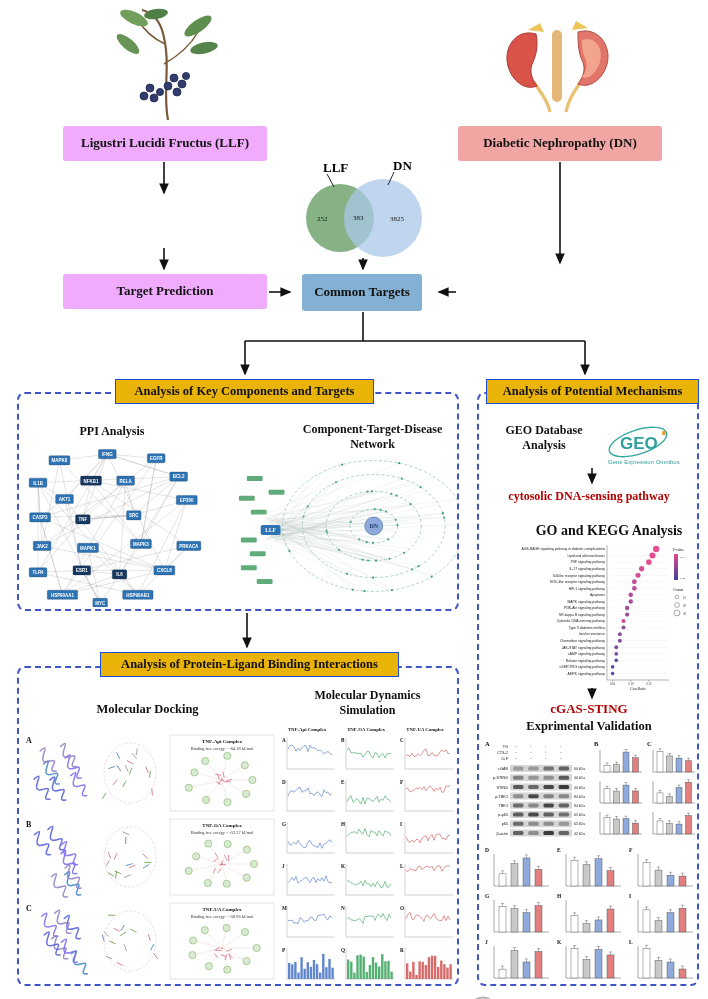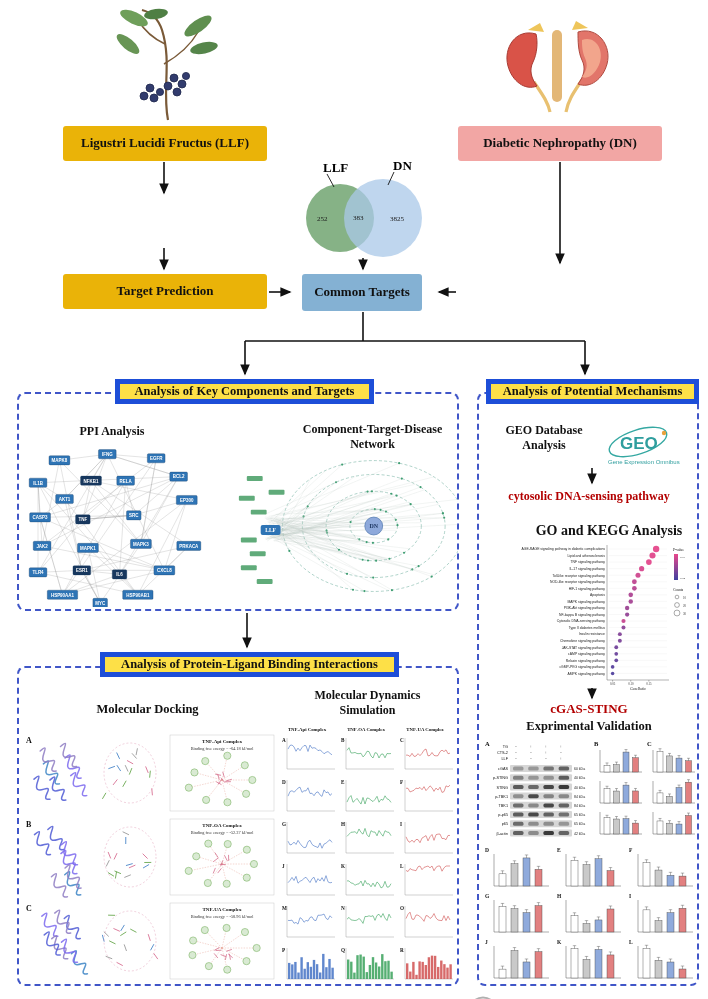--- a/index.html
+++ b/index.html
@@ -1,23 +1,23 @@
 <!DOCTYPE html>
 <html><head>
 <meta charset="utf-8">
 <style>
   *{box-sizing:border-box}
   body{margin:0;background:#fff}
   .canvas{position:relative;width:708px;height:999px;background:#fff;font-family:"Liberation Serif",serif;overflow:hidden;color:#111}
   .abs{position:absolute}
   .fbox{position:absolute;display:flex;flex-direction:column;align-items:center;justify-content:center;text-align:center;font-weight:bold;border-radius:3px;font-size:13px;line-height:1.3}
-  .green{background:#eab308}
+  .green{background:#f0abfc}
   .pink{background:#f2a6a4}
   .blue{background:#84b1d3}
-  .hdr{position:absolute;display:flex;align-items:center;justify-content:center;background:#fde047;border:5px solid #1d4ed8;font-weight:bold;font-size:12.5px;text-align:center}
+  .hdr{position:absolute;display:flex;align-items:center;justify-content:center;background:#eab308;border:1px solid #1d4ed8;font-weight:bold;font-size:12.5px;text-align:center}
   .dashedbox{position:absolute;border:2px dashed #4056c8;border-radius:8px}
   .t{position:absolute;font-weight:bold;text-align:center;line-height:1.25}
   .red{color:#b30000}
   .wm{position:absolute;left:468px;top:996px;display:flex;align-items:center;gap:7px;color:#701a75;opacity:.85;font-family:"Liberation Sans",sans-serif;font-weight:bold;font-size:20px}
 </style>
 </head>
 <body>
 
 <div class="canvas">
 

